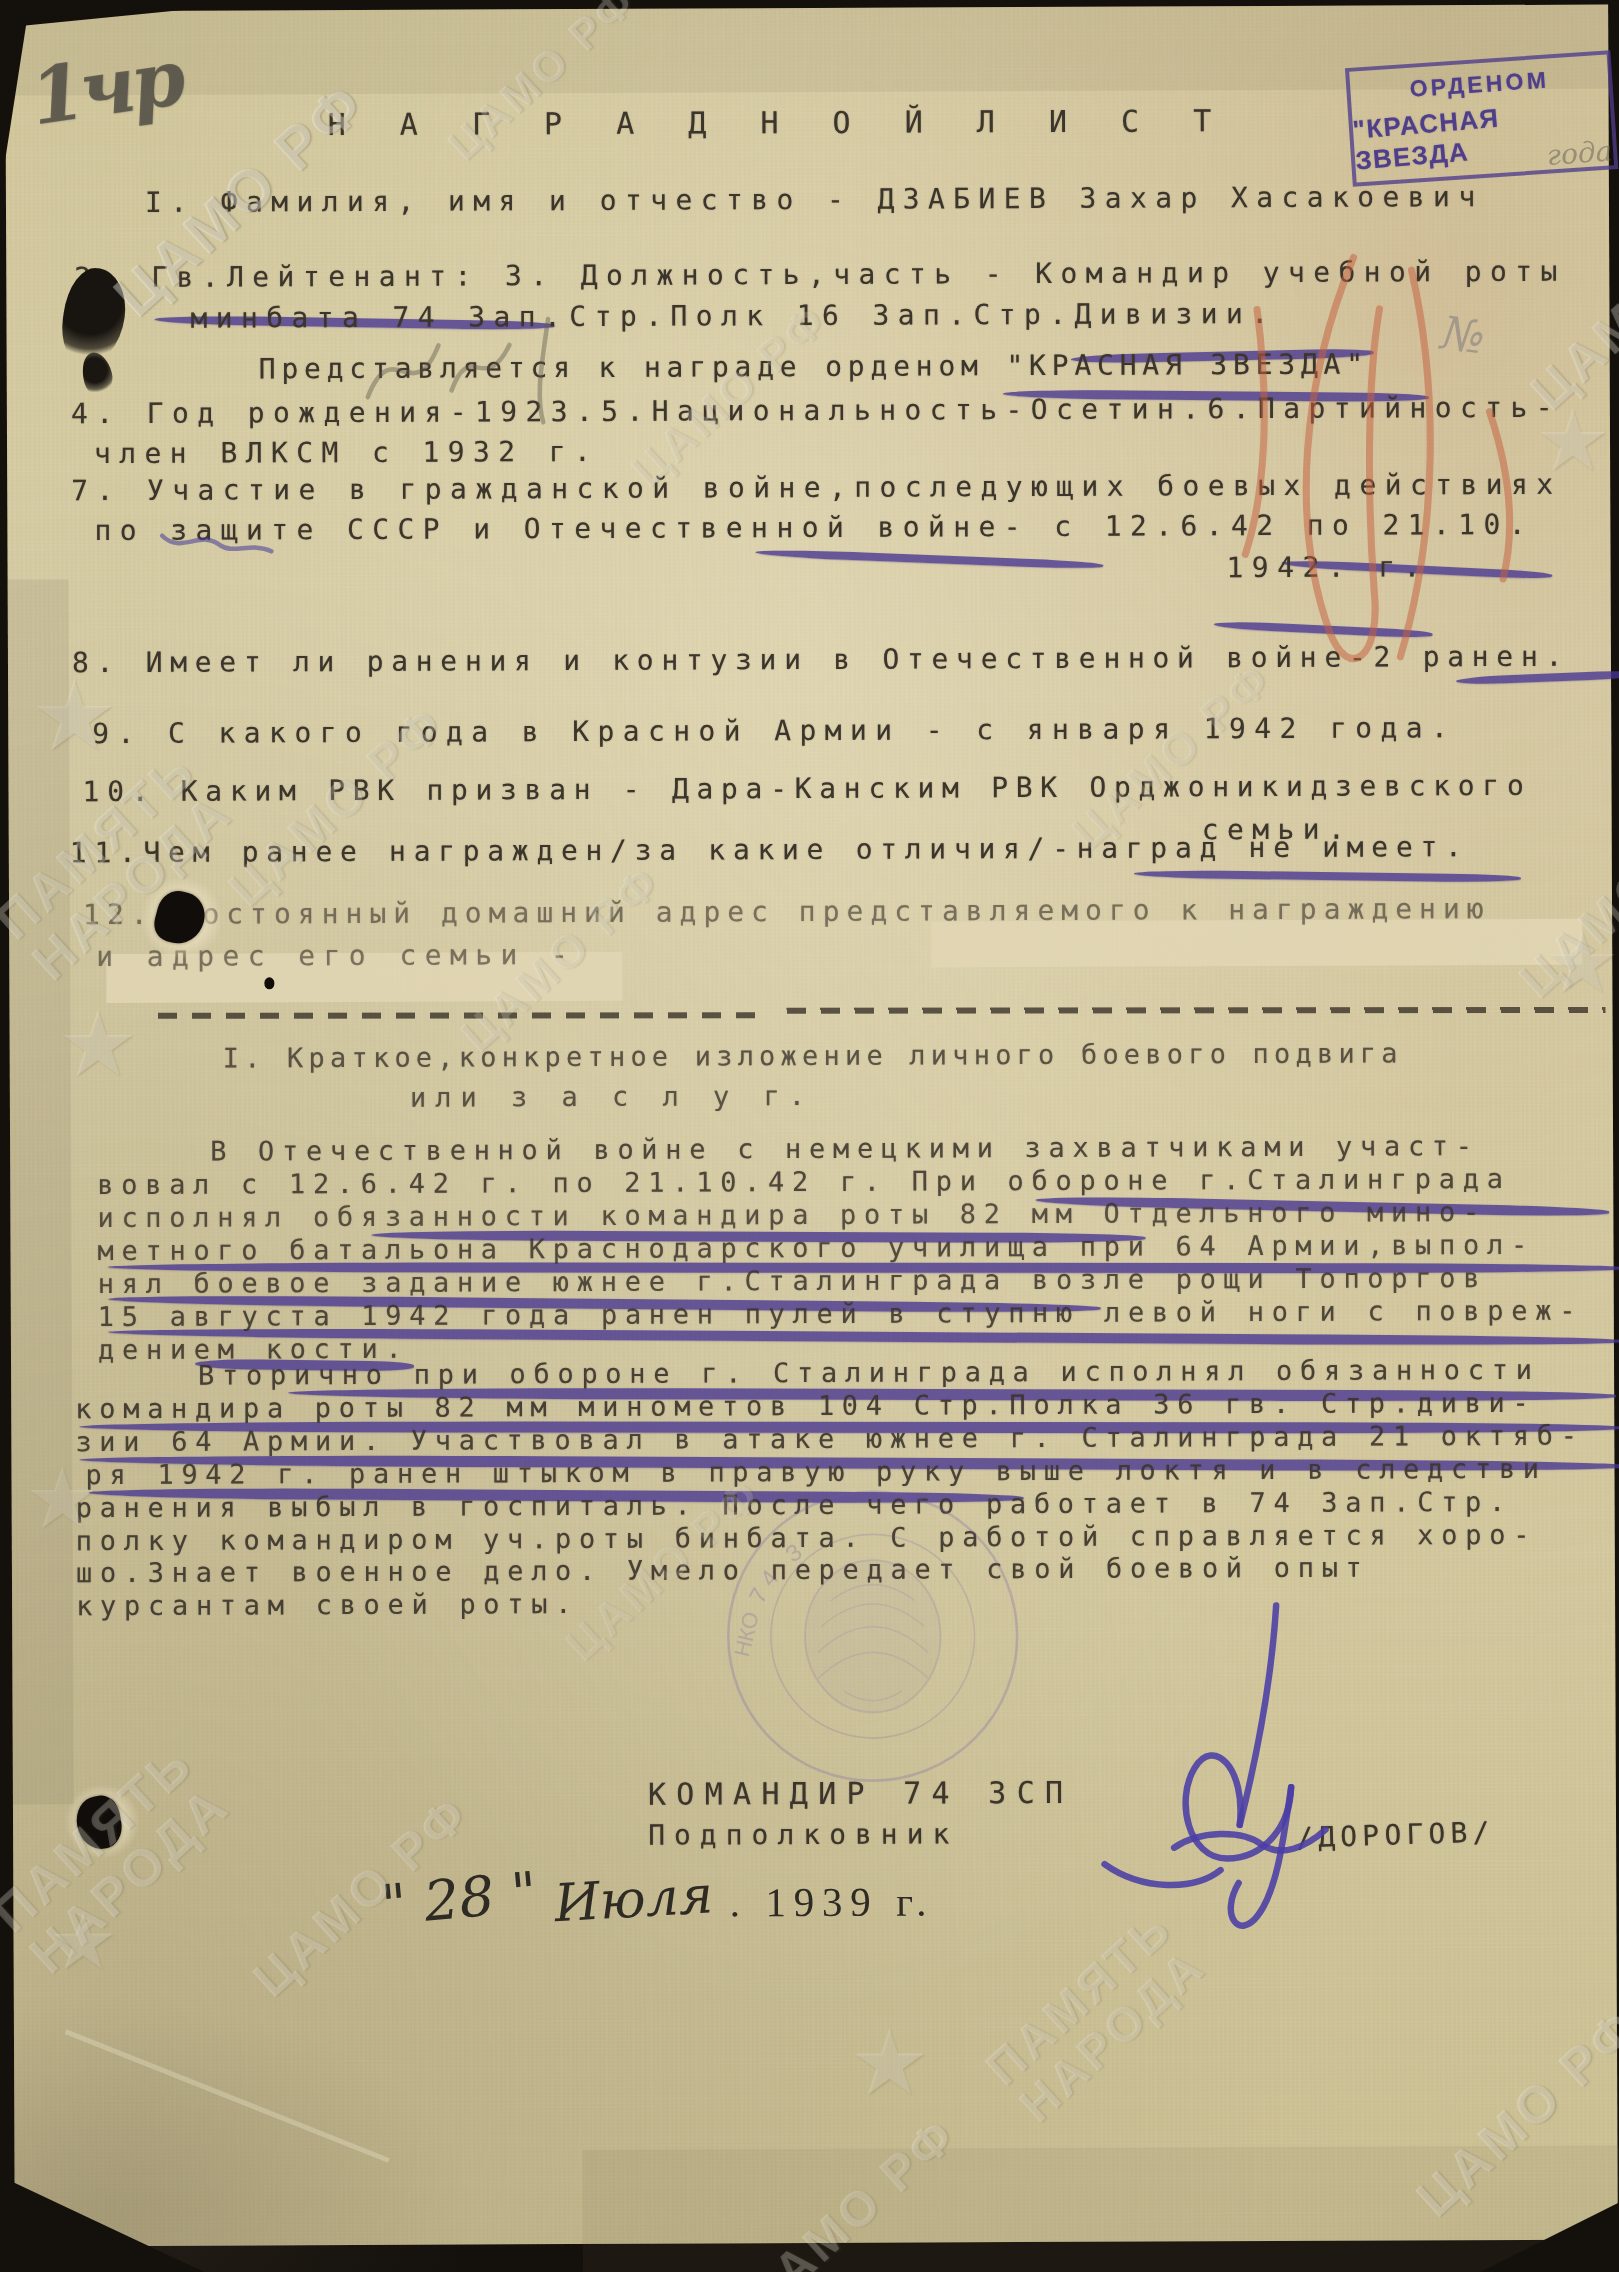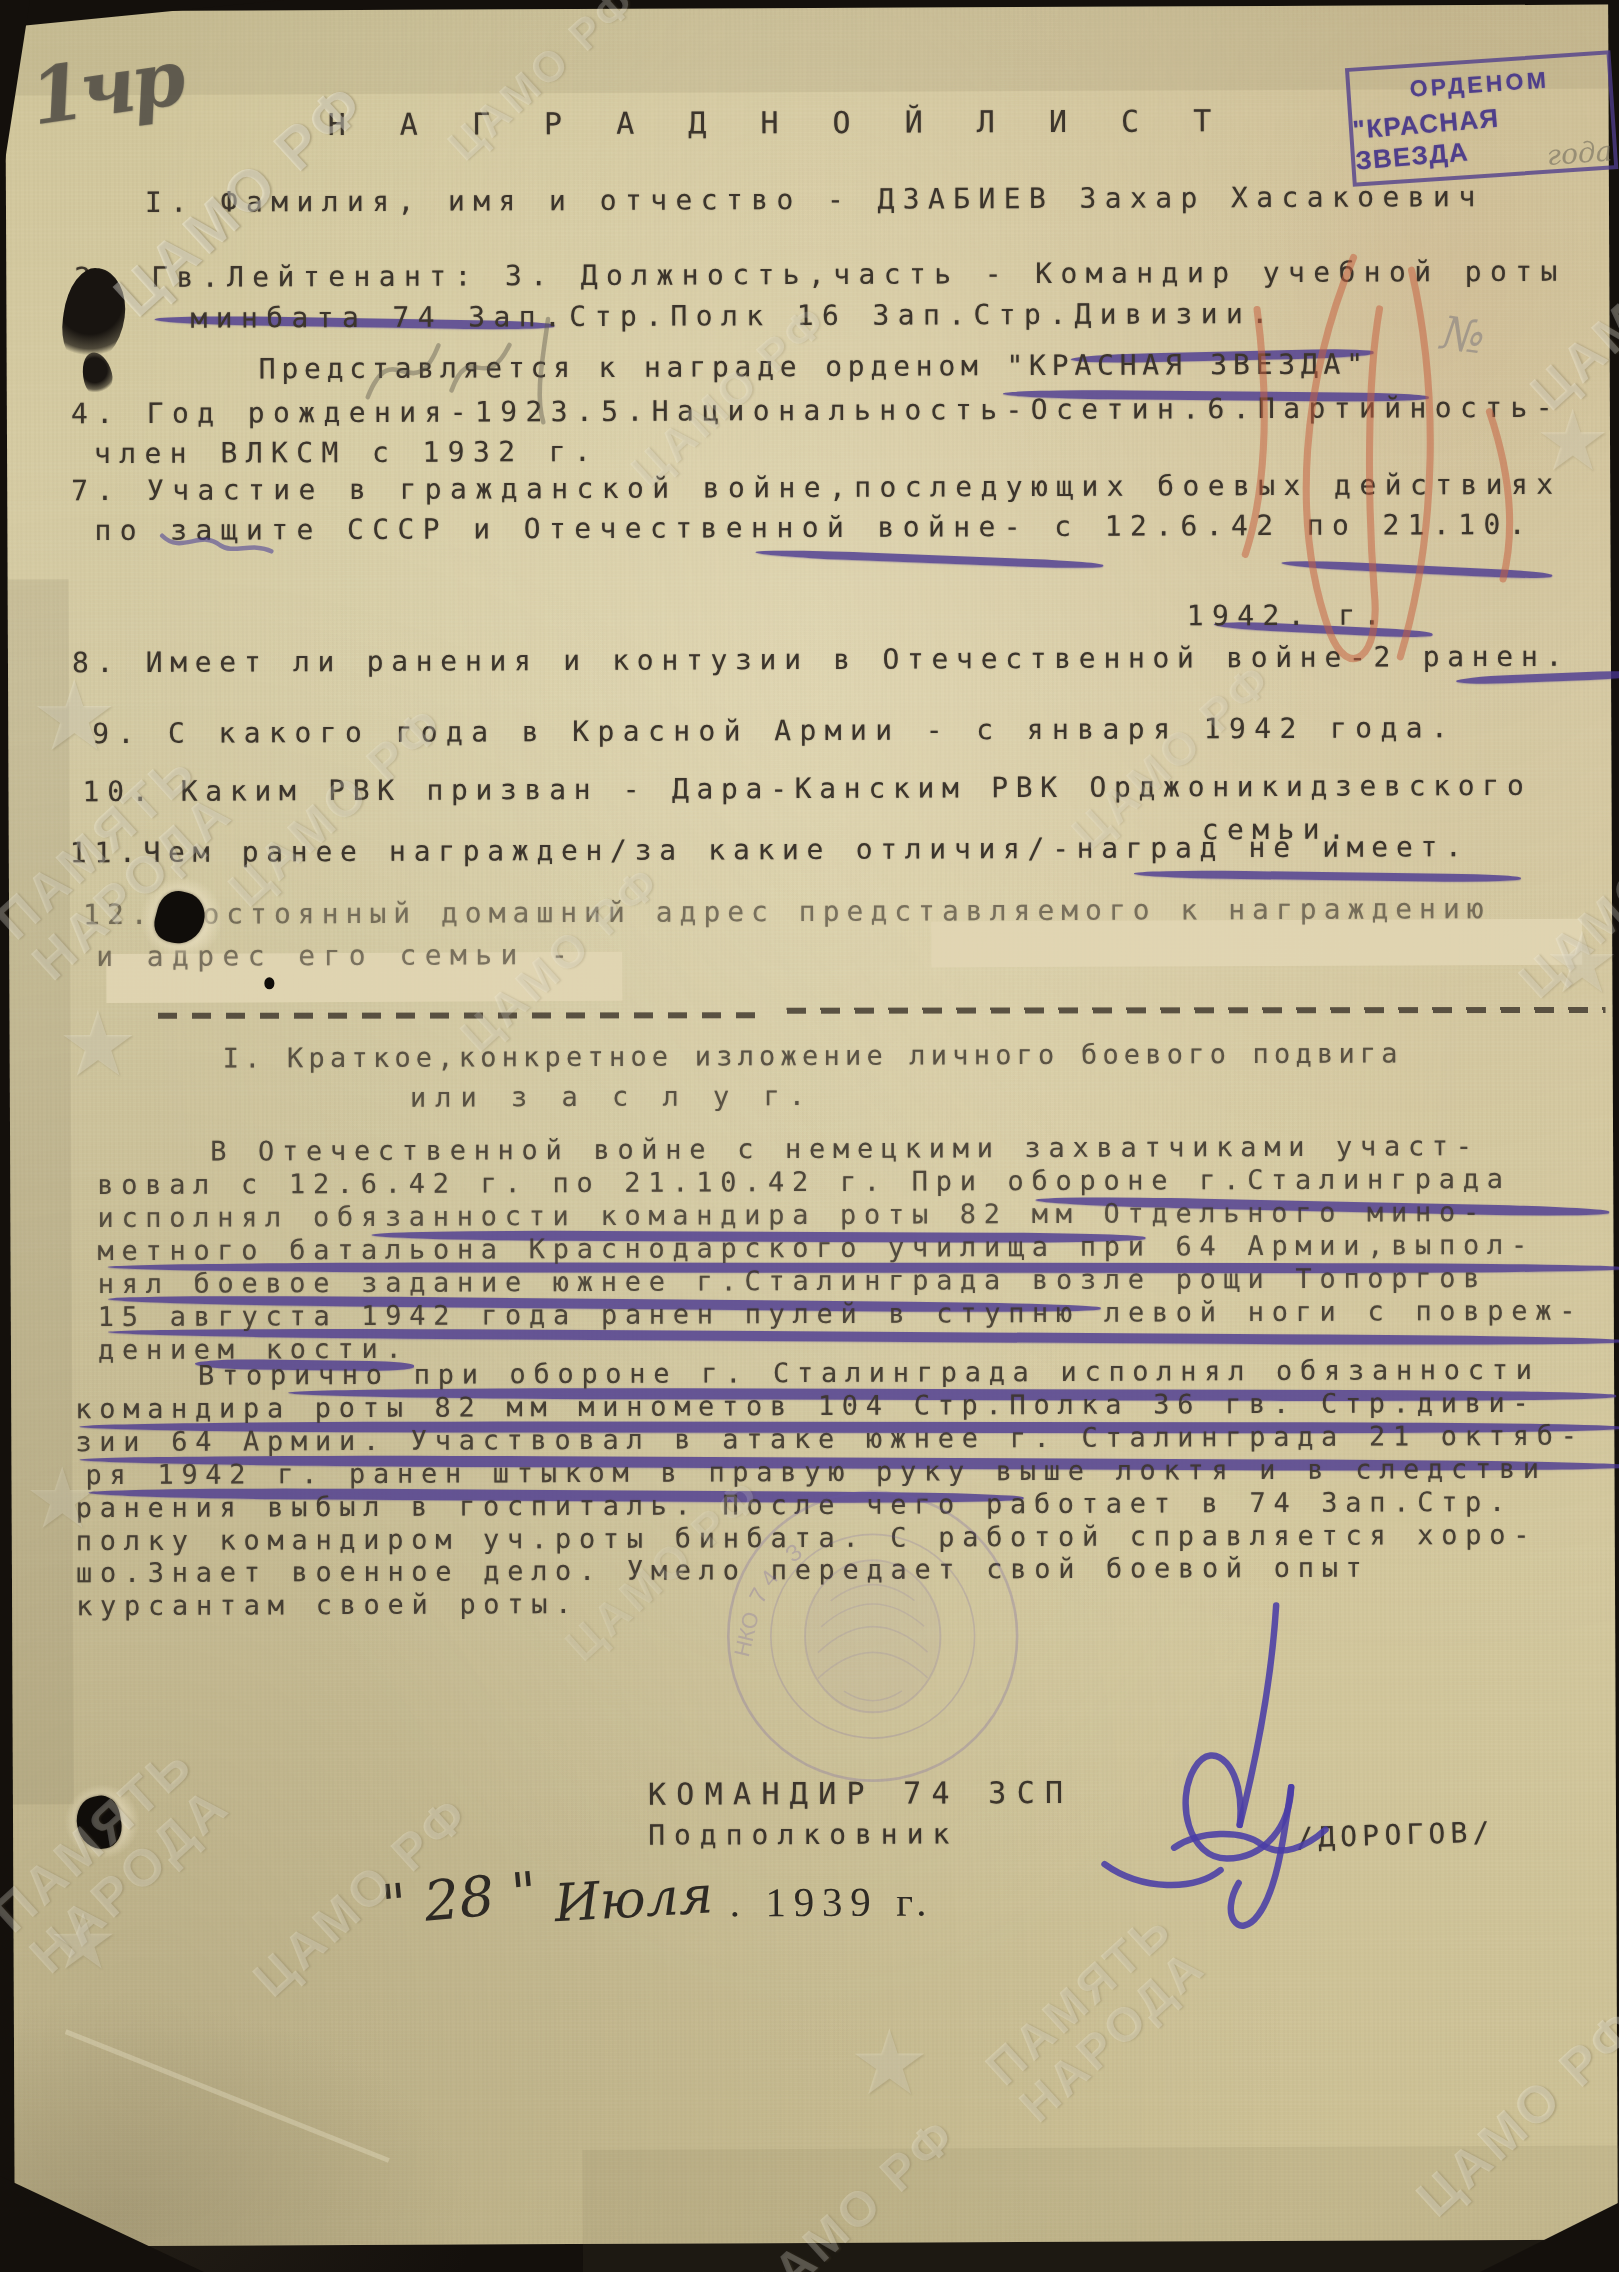--- a/index.html
+++ b/index.html
@@ -67,21 +67,21 @@
   <div class="tw" style="left:145px;top:250px;font-size:28px;letter-spacing:8.4px;">Гв.Лейтенант: 3. Должность,часть - Командир учебной роты</div>
   <div class="tw" style="left:184px;top:291px;font-size:28px;letter-spacing:8.4px;">минбата 74 Зап.Стр.Полк 16 Зап.Стр.Дивизии.</div>
 
   <div class="tw" style="left:252px;top:342px;font-size:28px;letter-spacing:5.8px;">Представляется к награде орденом "КРАСНАЯ ЗВЕЗДА"</div>
 
   <div class="tw" style="left:64px;top:386px;font-size:28px;letter-spacing:8.4px;">4. Год рождения-1923.5.Национальность-Осетин.6.Партийность-</div>
   <div class="tw" style="left:87px;top:426px;font-size:28px;letter-spacing:8.4px;">член ВЛКСМ с 1932 г.</div>
 
   <div class="tw" style="left:64px;top:463px;font-size:28px;letter-spacing:8.4px;">7. Участие в гражданской войне,последующих боевых действиях</div>
   <div class="tw" style="left:87px;top:503px;font-size:28px;letter-spacing:8.4px;">по защите СССР и Отечественной войне- с 12.6.42 по 21.10.</div>
-  <div class="tw" style="left:1179px;top:545px;font-size:28px;letter-spacing:8.4px;margin-top:48px;">1942. г.</div>
+  <div class="tw" style="left:1219px;top:545px;font-size:28px;letter-spacing:8.4px;">1942. г.</div>
 
   <div class="tw" style="left:64px;top:635px;font-size:28px;letter-spacing:7.7px;">8. Имеет ли ранения и контузии в Отечественной войне-2 ранен.</div>
 
   <div class="tw" style="left:84px;top:706px;font-size:28px;letter-spacing:8.4px;">9. С какого года в Красной Армии - с января 1942 года.</div>
 
   <div class="tw" style="left:74px;top:764px;font-size:28px;letter-spacing:7.7px;">10. Каким РВК призван -  Дара-Канским РВК Орджоникидзевского</div>
   <div class="tw" style="left:1193px;top:807px;font-size:28px;letter-spacing:8.4px;">семьи.</div>
 
   <div class="tw" style="left:61px;top:825px;font-size:28px;letter-spacing:7.7px;">11.Чем ранее награжден/за какие отличия/-наград не имеет.</div>
 

